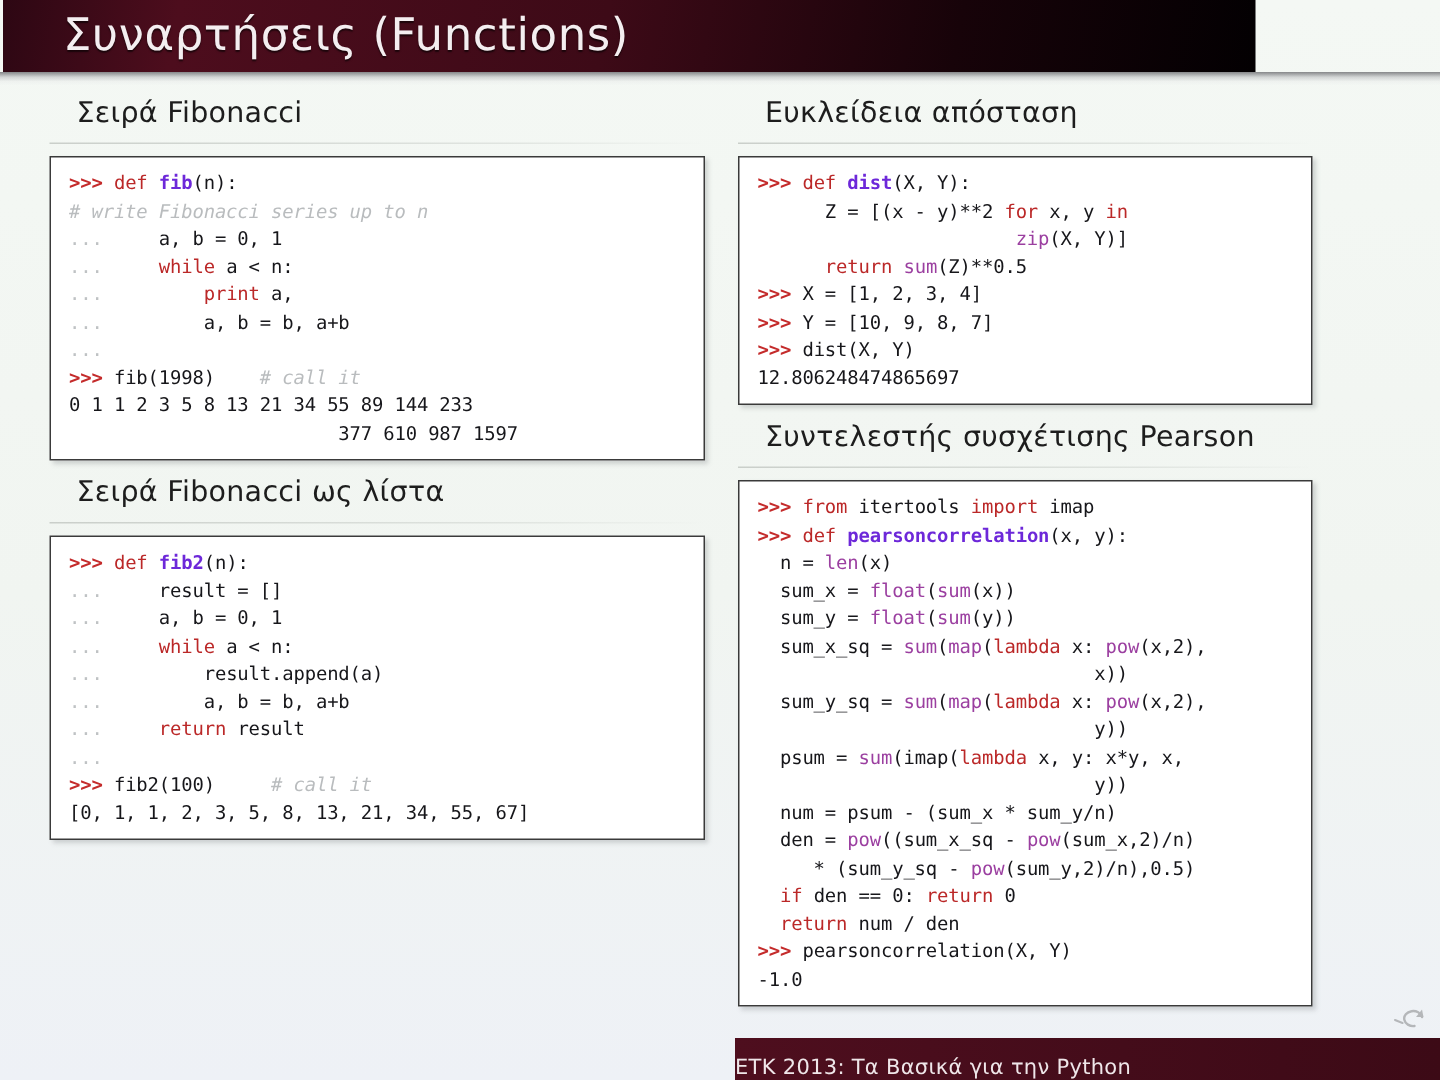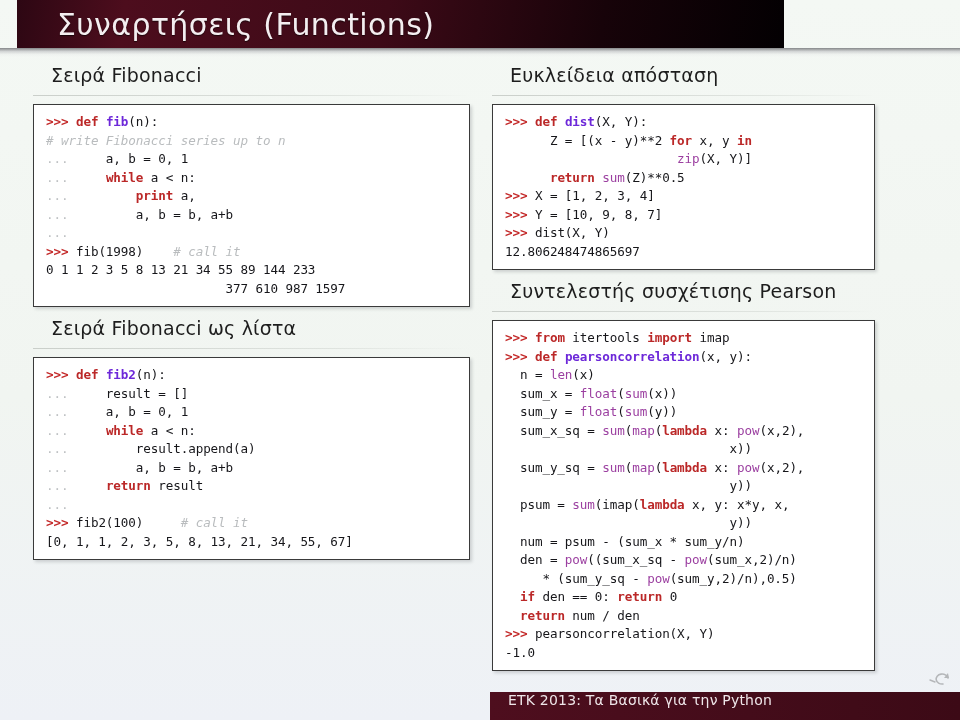--- a/index.html
+++ b/index.html
@@ -10,22 +10,22 @@
     font-family: "DejaVu Sans", sans-serif;
   }
   #slide {
     position: relative;
     width: 960px; height: 720px;
     background: linear-gradient(180deg, #f4f8f4 0%, #f1f5f1 55%, #eef1f6 100%);
   }
 
   
   #header {
-    position: absolute; left: 17px; top: 0;
-    width: 767px; height: 48px;
+    position: absolute; left: 2px; top: 0;
+    width: 835px; height: 48px;
     background: linear-gradient(100deg, #2d0713 0%, #4d0d1d 14%, #3d0a17 48%, #170309 76%, #030002 100%);
     overflow: hidden;
   }
   #header-title {
     position: absolute;
     left: 40px; top: 50%;
     transform: translateY(-50%);
     color: #f4eef0;
     font-family: "DejaVu Sans", sans-serif;
     font-size: 30px;
@@ -74,21 +74,21 @@
   pre.code {
     font-family: "DejaVu Sans Mono", monospace;
     font-size: 12.6px;
     line-height: 18.5px;
     color: #16161a;
     white-space: pre;
     letter-spacing: -0.1px;
   }
   .t-prompt  { color: #c42b2b; font-weight: bold; }
   .t-dots    { color: #bfc2c4; }
-  .t-kw      { color: #bb2828; font-weight: bold; }
+  .t-kw      { color: #bb2828; font-weight: normal; }
   .t-fn      { color: #6d28d9; font-weight: bold; }
   .t-builtin { color: #9b3fa0; }
   .t-comment { color: #b9bcbe; font-style: italic; }
   .t-plain   { color: #16161a; }
 
   
   #footer {
     position: absolute; left: 0; bottom: 0;
     width: 960px; height: 28px;
     display: flex;
@@ -97,22 +97,21 @@
   #footer-left {
     width: 490px;
     background: #000000;
     display: flex; align-items: center; justify-content: flex-end;
     padding-right: 26px;
     margin-top: 42px;
   }
   #footer-right {
     flex: 1;
     background: linear-gradient(90deg, #4e0e1e 0%, #440c1a 55%, #3c0a16 100%);
-    display: flex; align-items: flex-start;
-    padding-left: 18px;
+    display: flex; align-items: flex-end;
   }
   .footer-text {
     color: #efe6e9;
     font-family: "DejaVu Sans", sans-serif;
     font-size: 14px;
     letter-spacing: .2px;
     white-space: nowrap;
   }
   #nav-icon {
     position: absolute;

